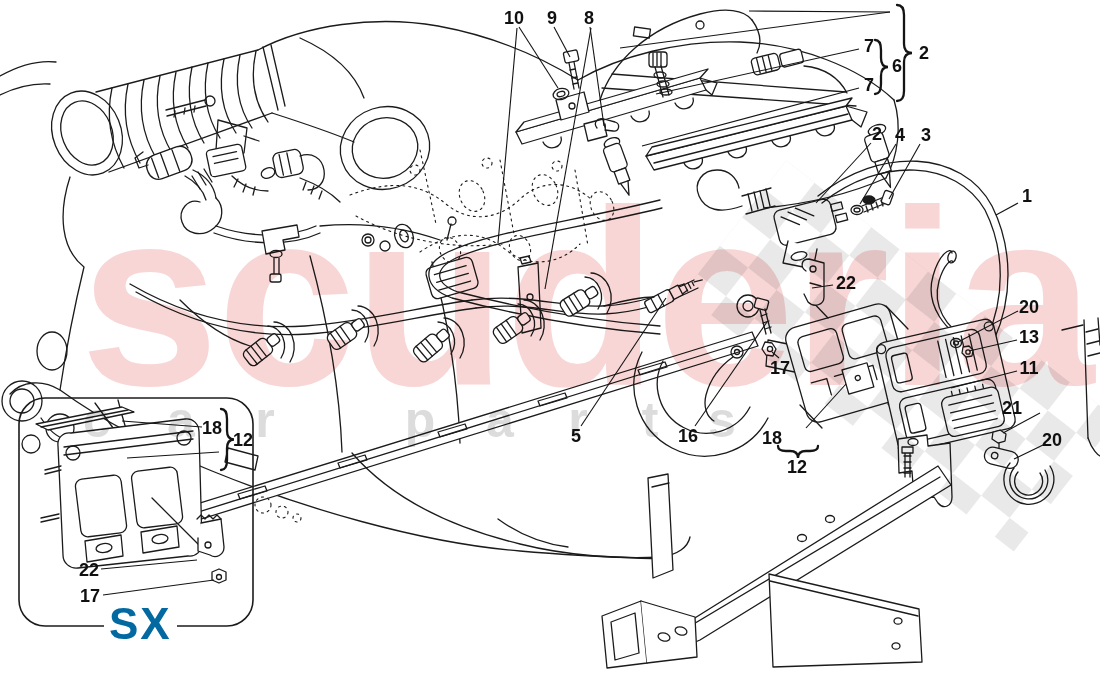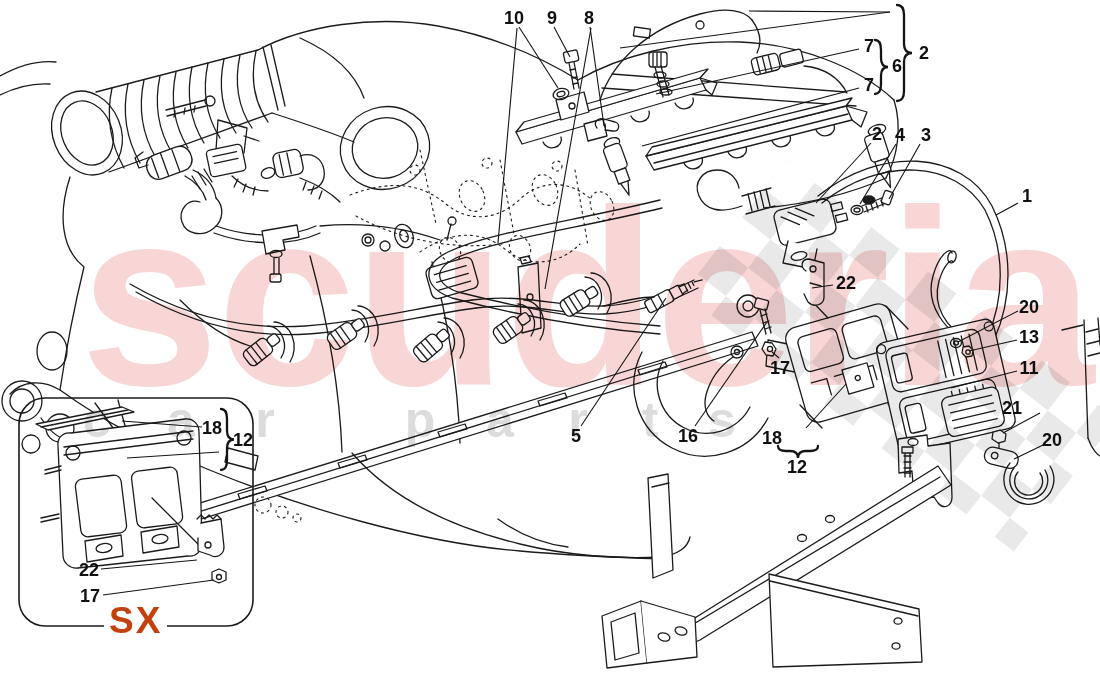--- a/index.html
+++ b/index.html
@@ -11,21 +11,21 @@
            z-index:2;pointer-events:none;}
   .wm-letter{position:absolute;top:395px;font-size:50px;font-weight:bold;line-height:1;
              transform:translateX(-50%);mix-blend-mode:multiply;z-index:2;pointer-events:none;}
   .wm-checker{position:absolute;left:690px;top:272px;width:420px;height:168px;
               background:repeating-conic-gradient(#e9e9e9 0% 25%, rgba(255,255,255,0) 0% 50%);
               background-size:72px 72px;transform:rotate(38deg);mix-blend-mode:multiply;
               z-index:2;pointer-events:none;}
   #overlay{position:absolute;left:0;top:0;z-index:5;pointer-events:none;}
   .co{position:absolute;transform:translate(-50%,-50%);font-size:18px;font-weight:bold;
       color:#101010;line-height:1;z-index:6;white-space:nowrap;}
-  .sx{position:absolute;left:104px;top:602px;font-size:37px;font-weight:bold;color:#c2410c;
+  .sx{position:absolute;left:104px;top:602px;font-size:44px;font-weight:bold;color:#0369a1;
       letter-spacing:2px;line-height:1;background:#fff;padding:0 5px;z-index:6;}
 </style>
 </head>
 <body>
 
 <div class="stage">
 
 <svg id="art" width="1100" height="694" viewBox="0 0 1100 694">
  <g stroke="#1b1b1b" stroke-width="1.3" fill="none" stroke-linecap="round" stroke-linejoin="round">
 

